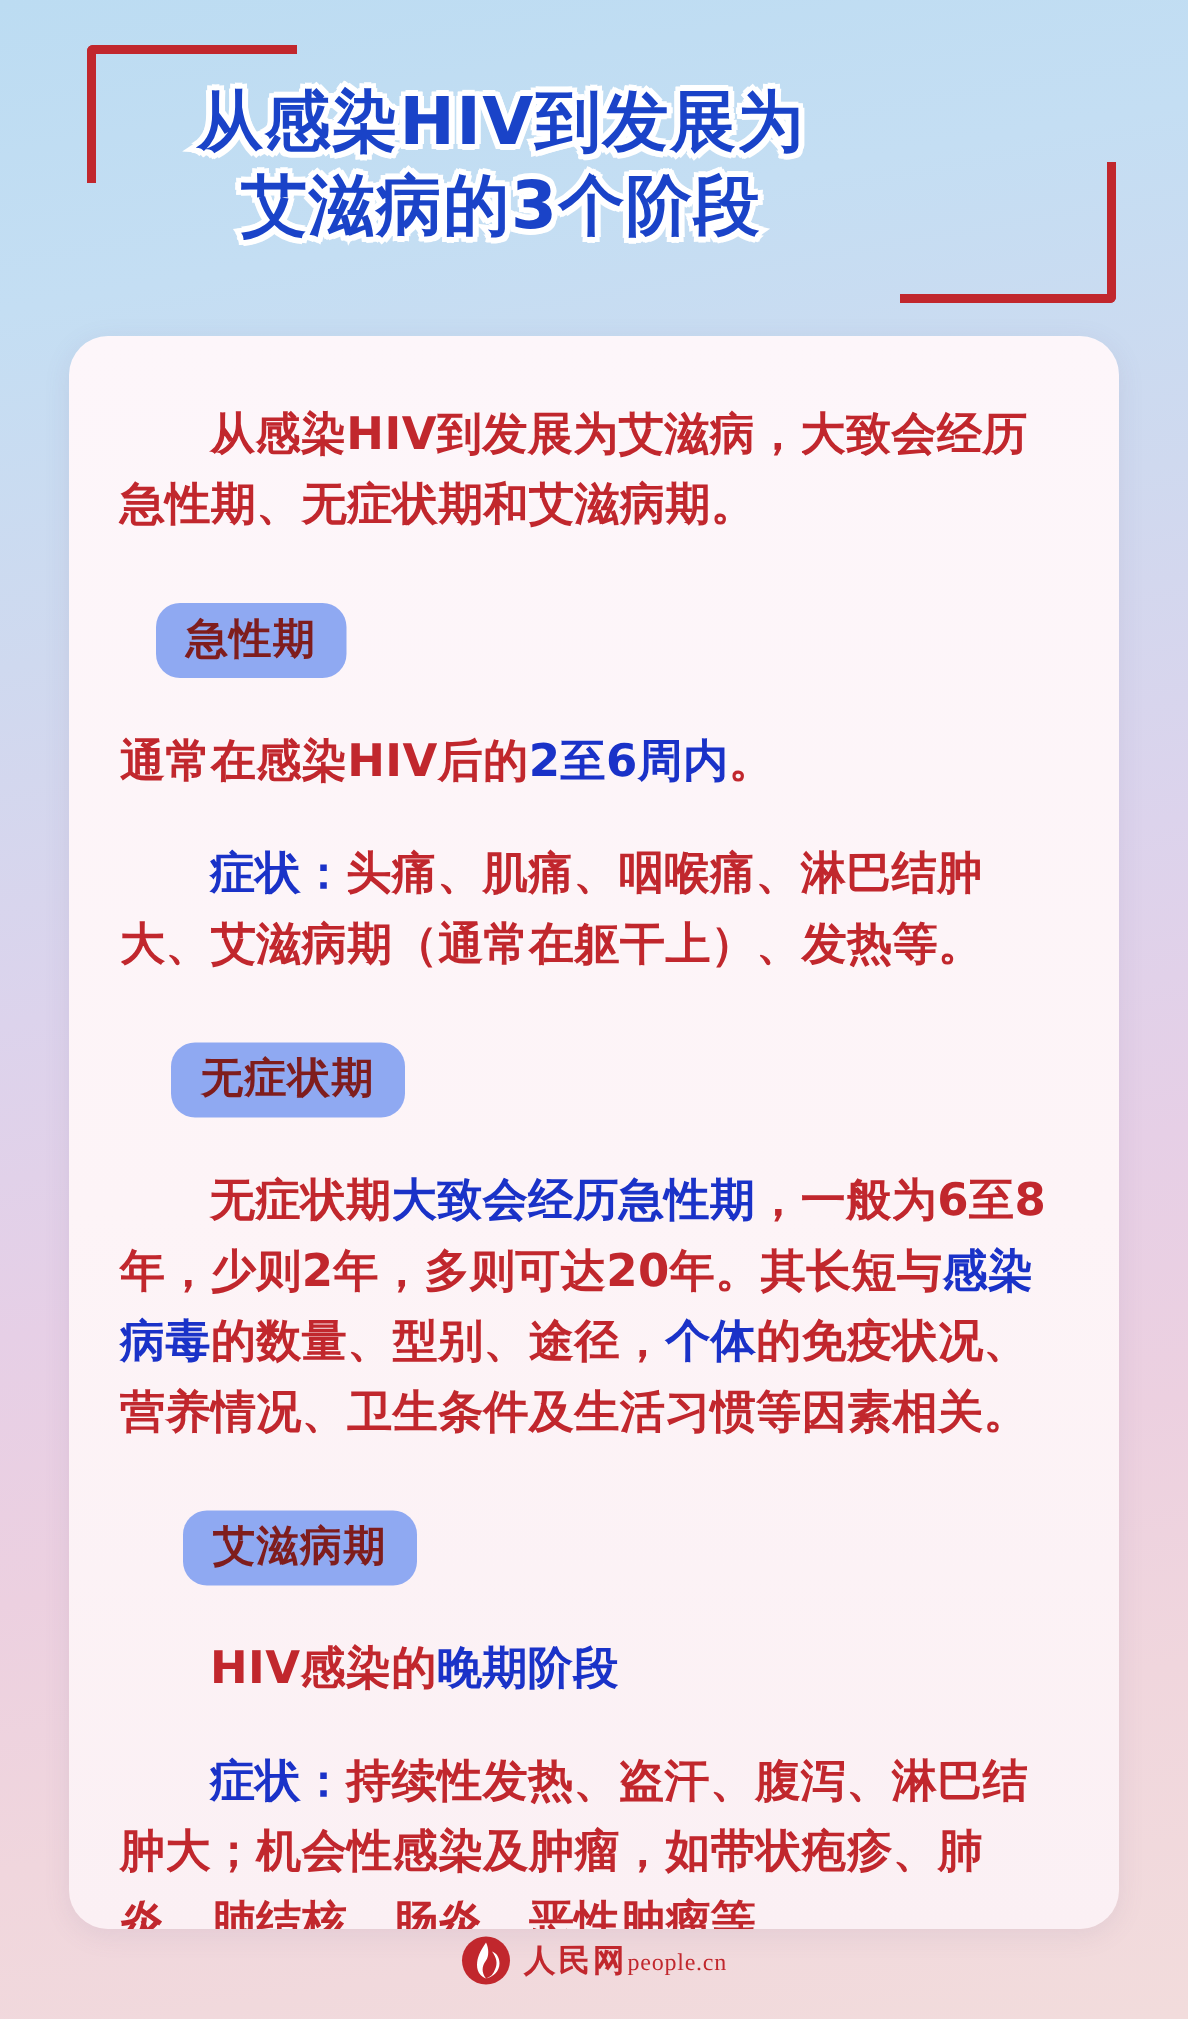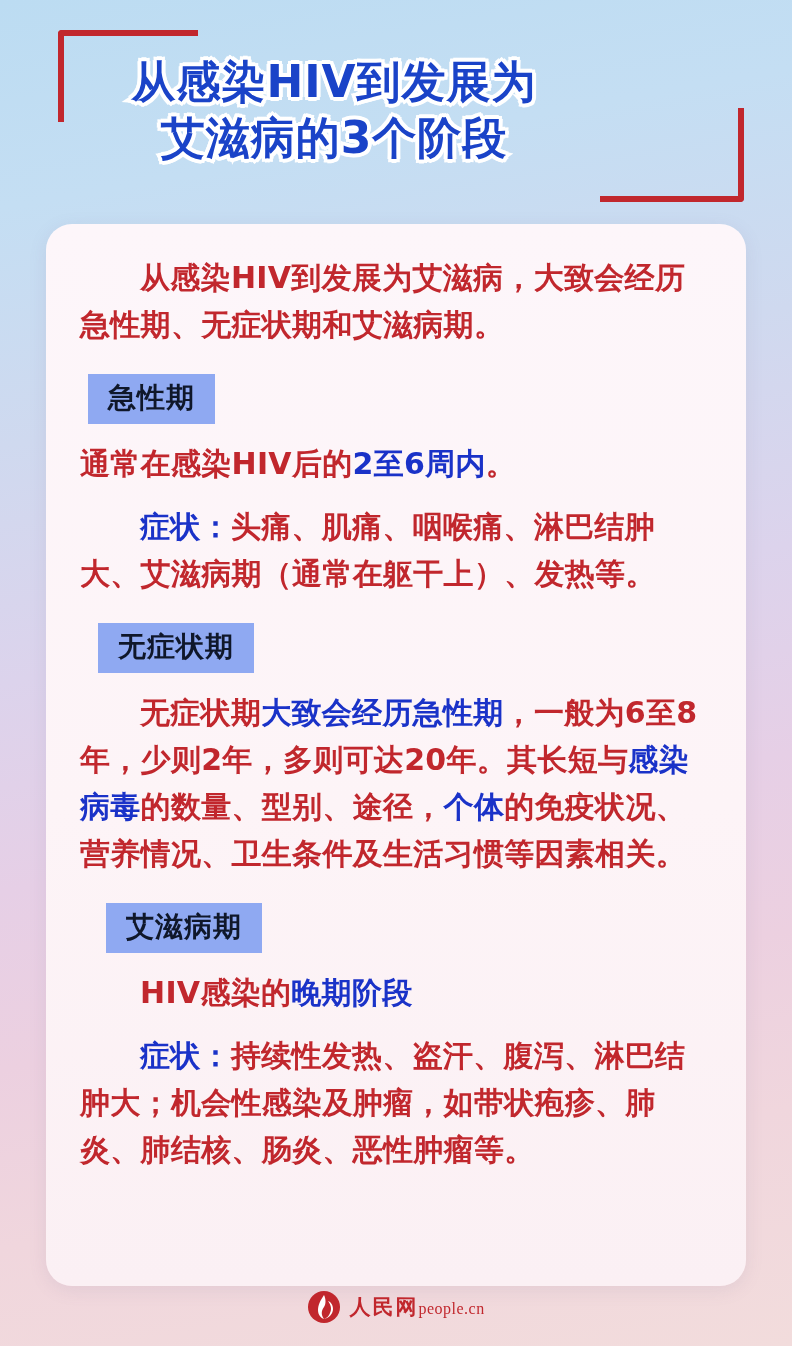--- a/index.html
+++ b/index.html
@@ -78,41 +78,41 @@
     overflow: hidden;
   }
 
   .para {
     color: #c1272d;
     font-family: "DejaVu Sans", sans-serif;
     font-weight: bold;
     font-size: 30px;
     line-height: 47px;
     letter-spacing: 0.3px;
-    margin: 0 0 6px 0;
+    margin: 12px 0 6px 0;
   }
   .para.indent {
     text-indent: 60px;
   }
   .blue {
     color: #1a32c8;
   }
 
   .badge {
     display: inline-block;
     background: #8fa9f2;
-    color: #0f172a;
+    color: #7f1d1d;
     font-family: "DejaVu Sans", sans-serif;
     font-weight: bold;
     font-size: 28px;
     line-height: 30px;
     padding: 9px 20px 11px 20px;
-    border-radius: 0;
+    border-radius: 16px;
     letter-spacing: 1px;
-    margin: 0;
+    margin: 16px;
   }
   .badge-row {
     margin: 26px 0 16px 0;
   }
   .badge-row.b1 { padding-left: 8px; }
   .badge-row.b2 { padding-left: 18px; }
   .badge-row.b3 { padding-left: 26px; }
   .gap-md { height: 10px; }
 
   

